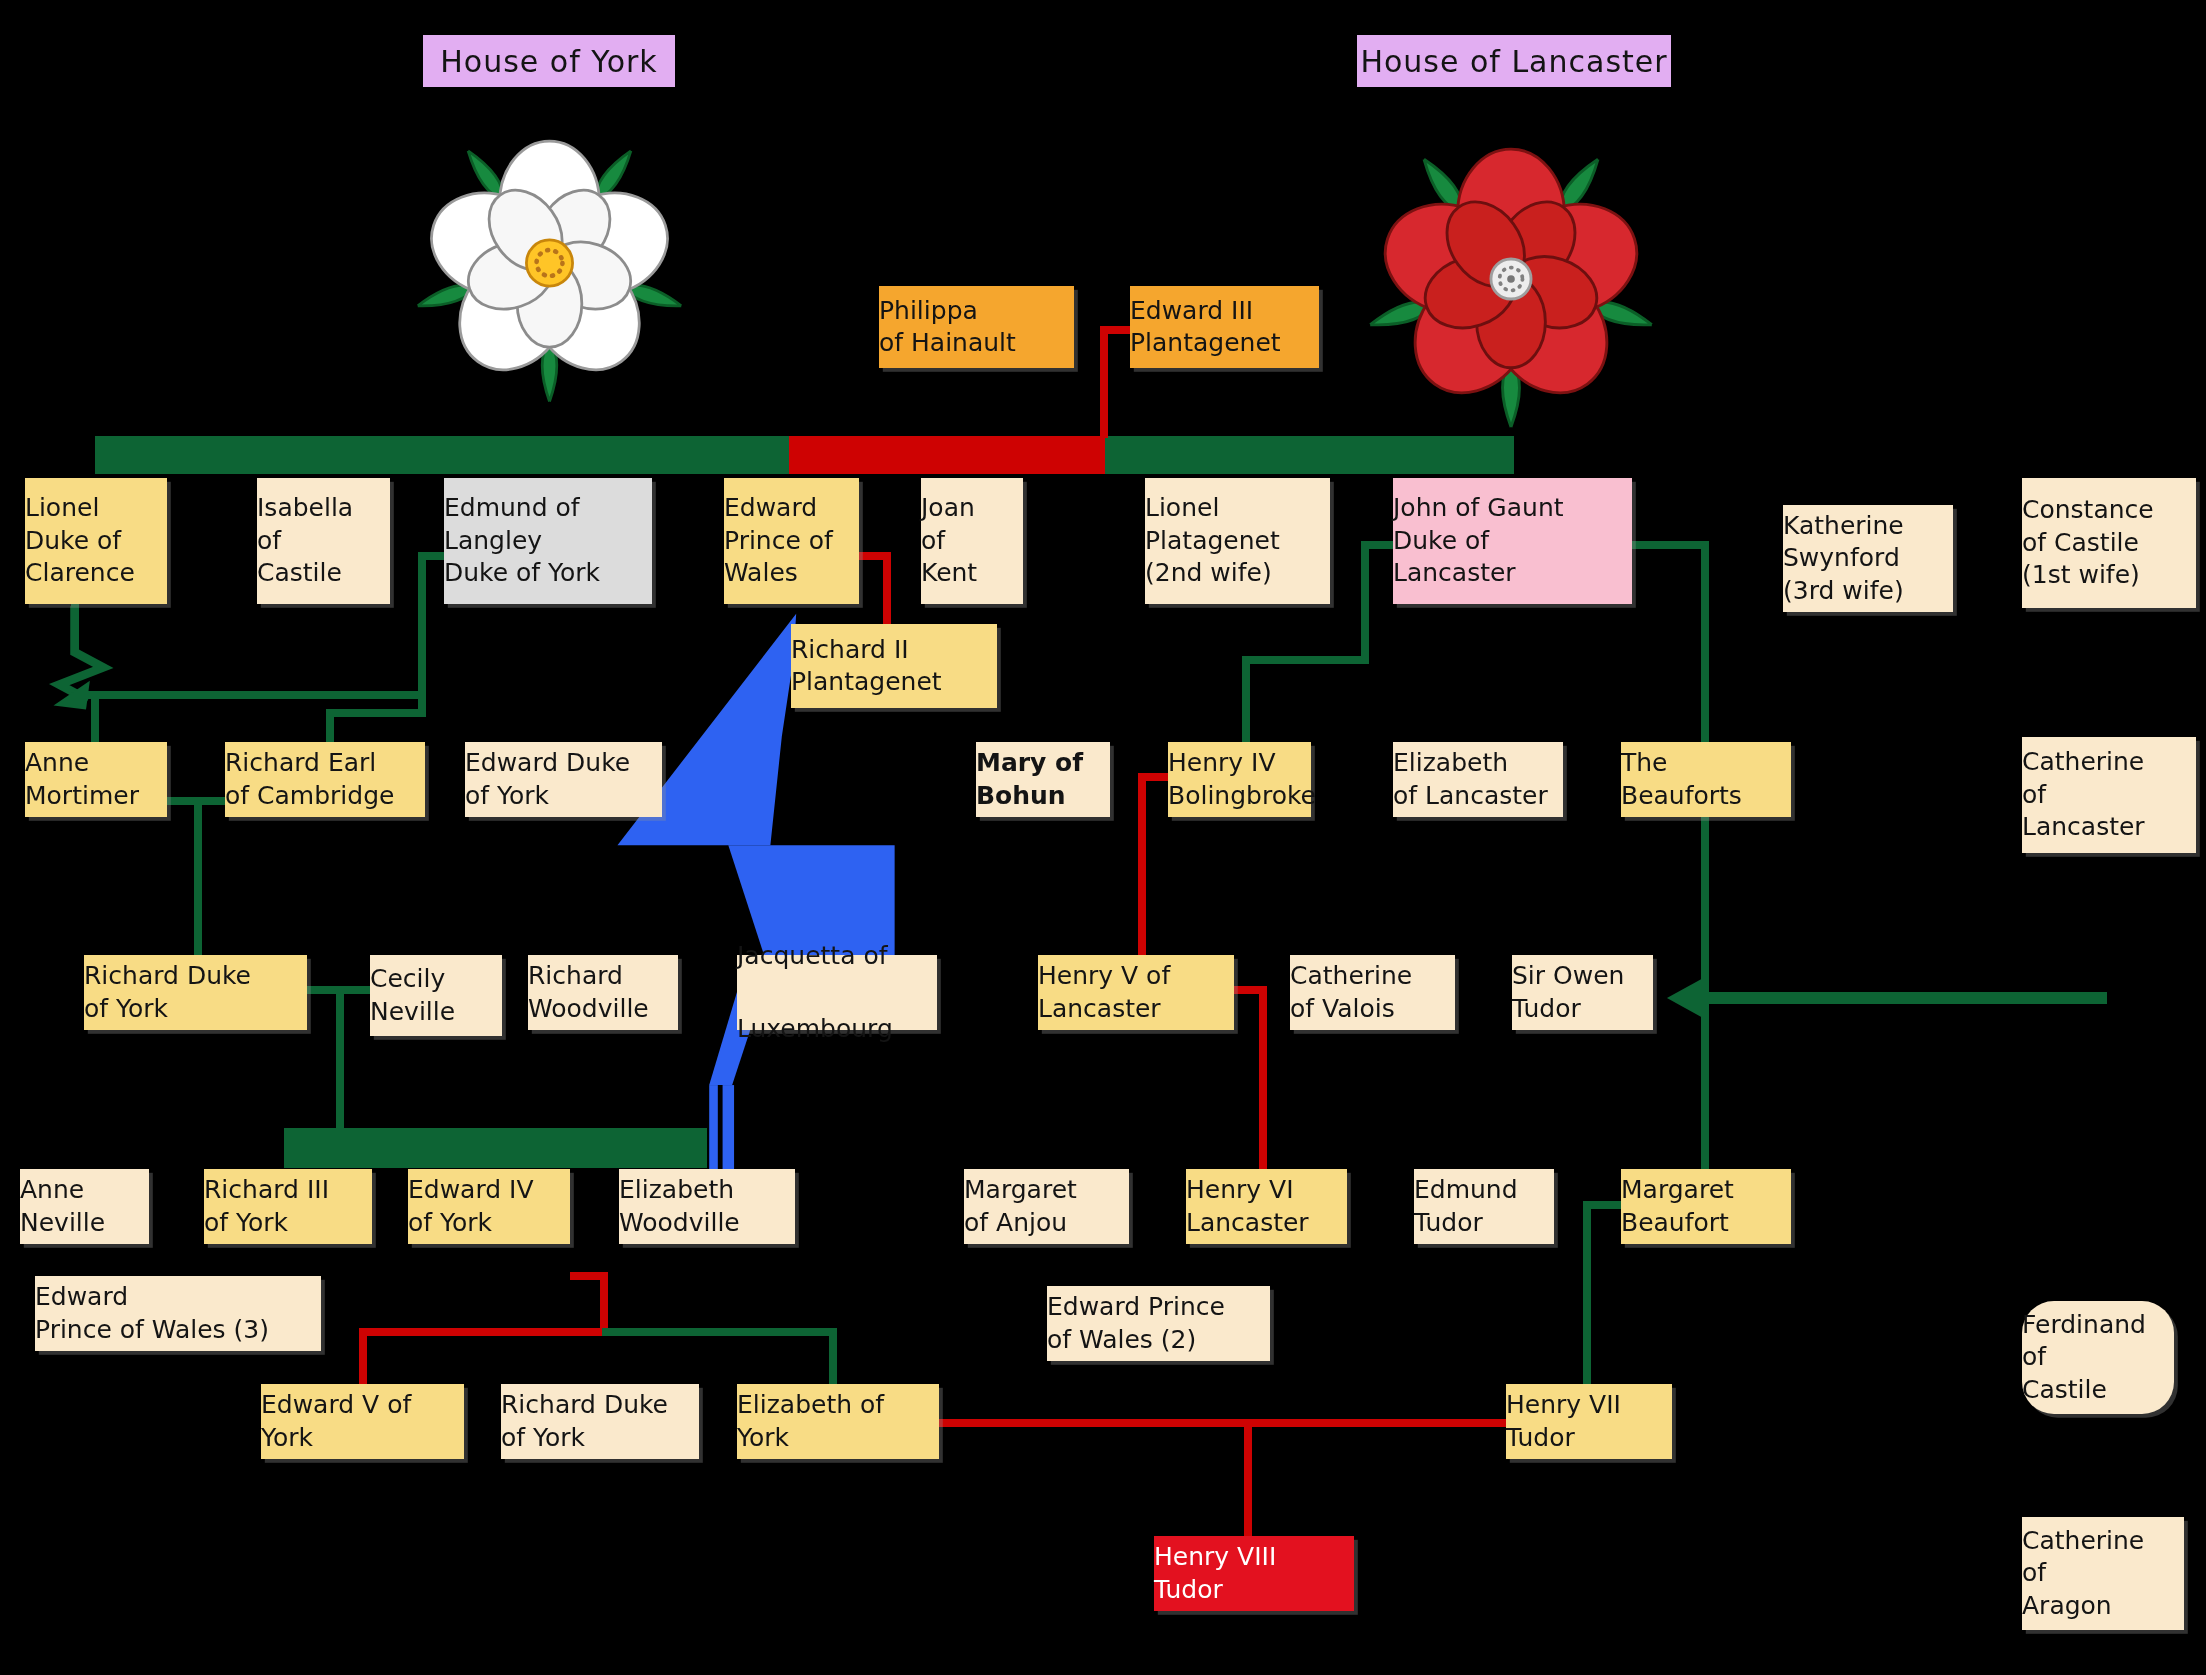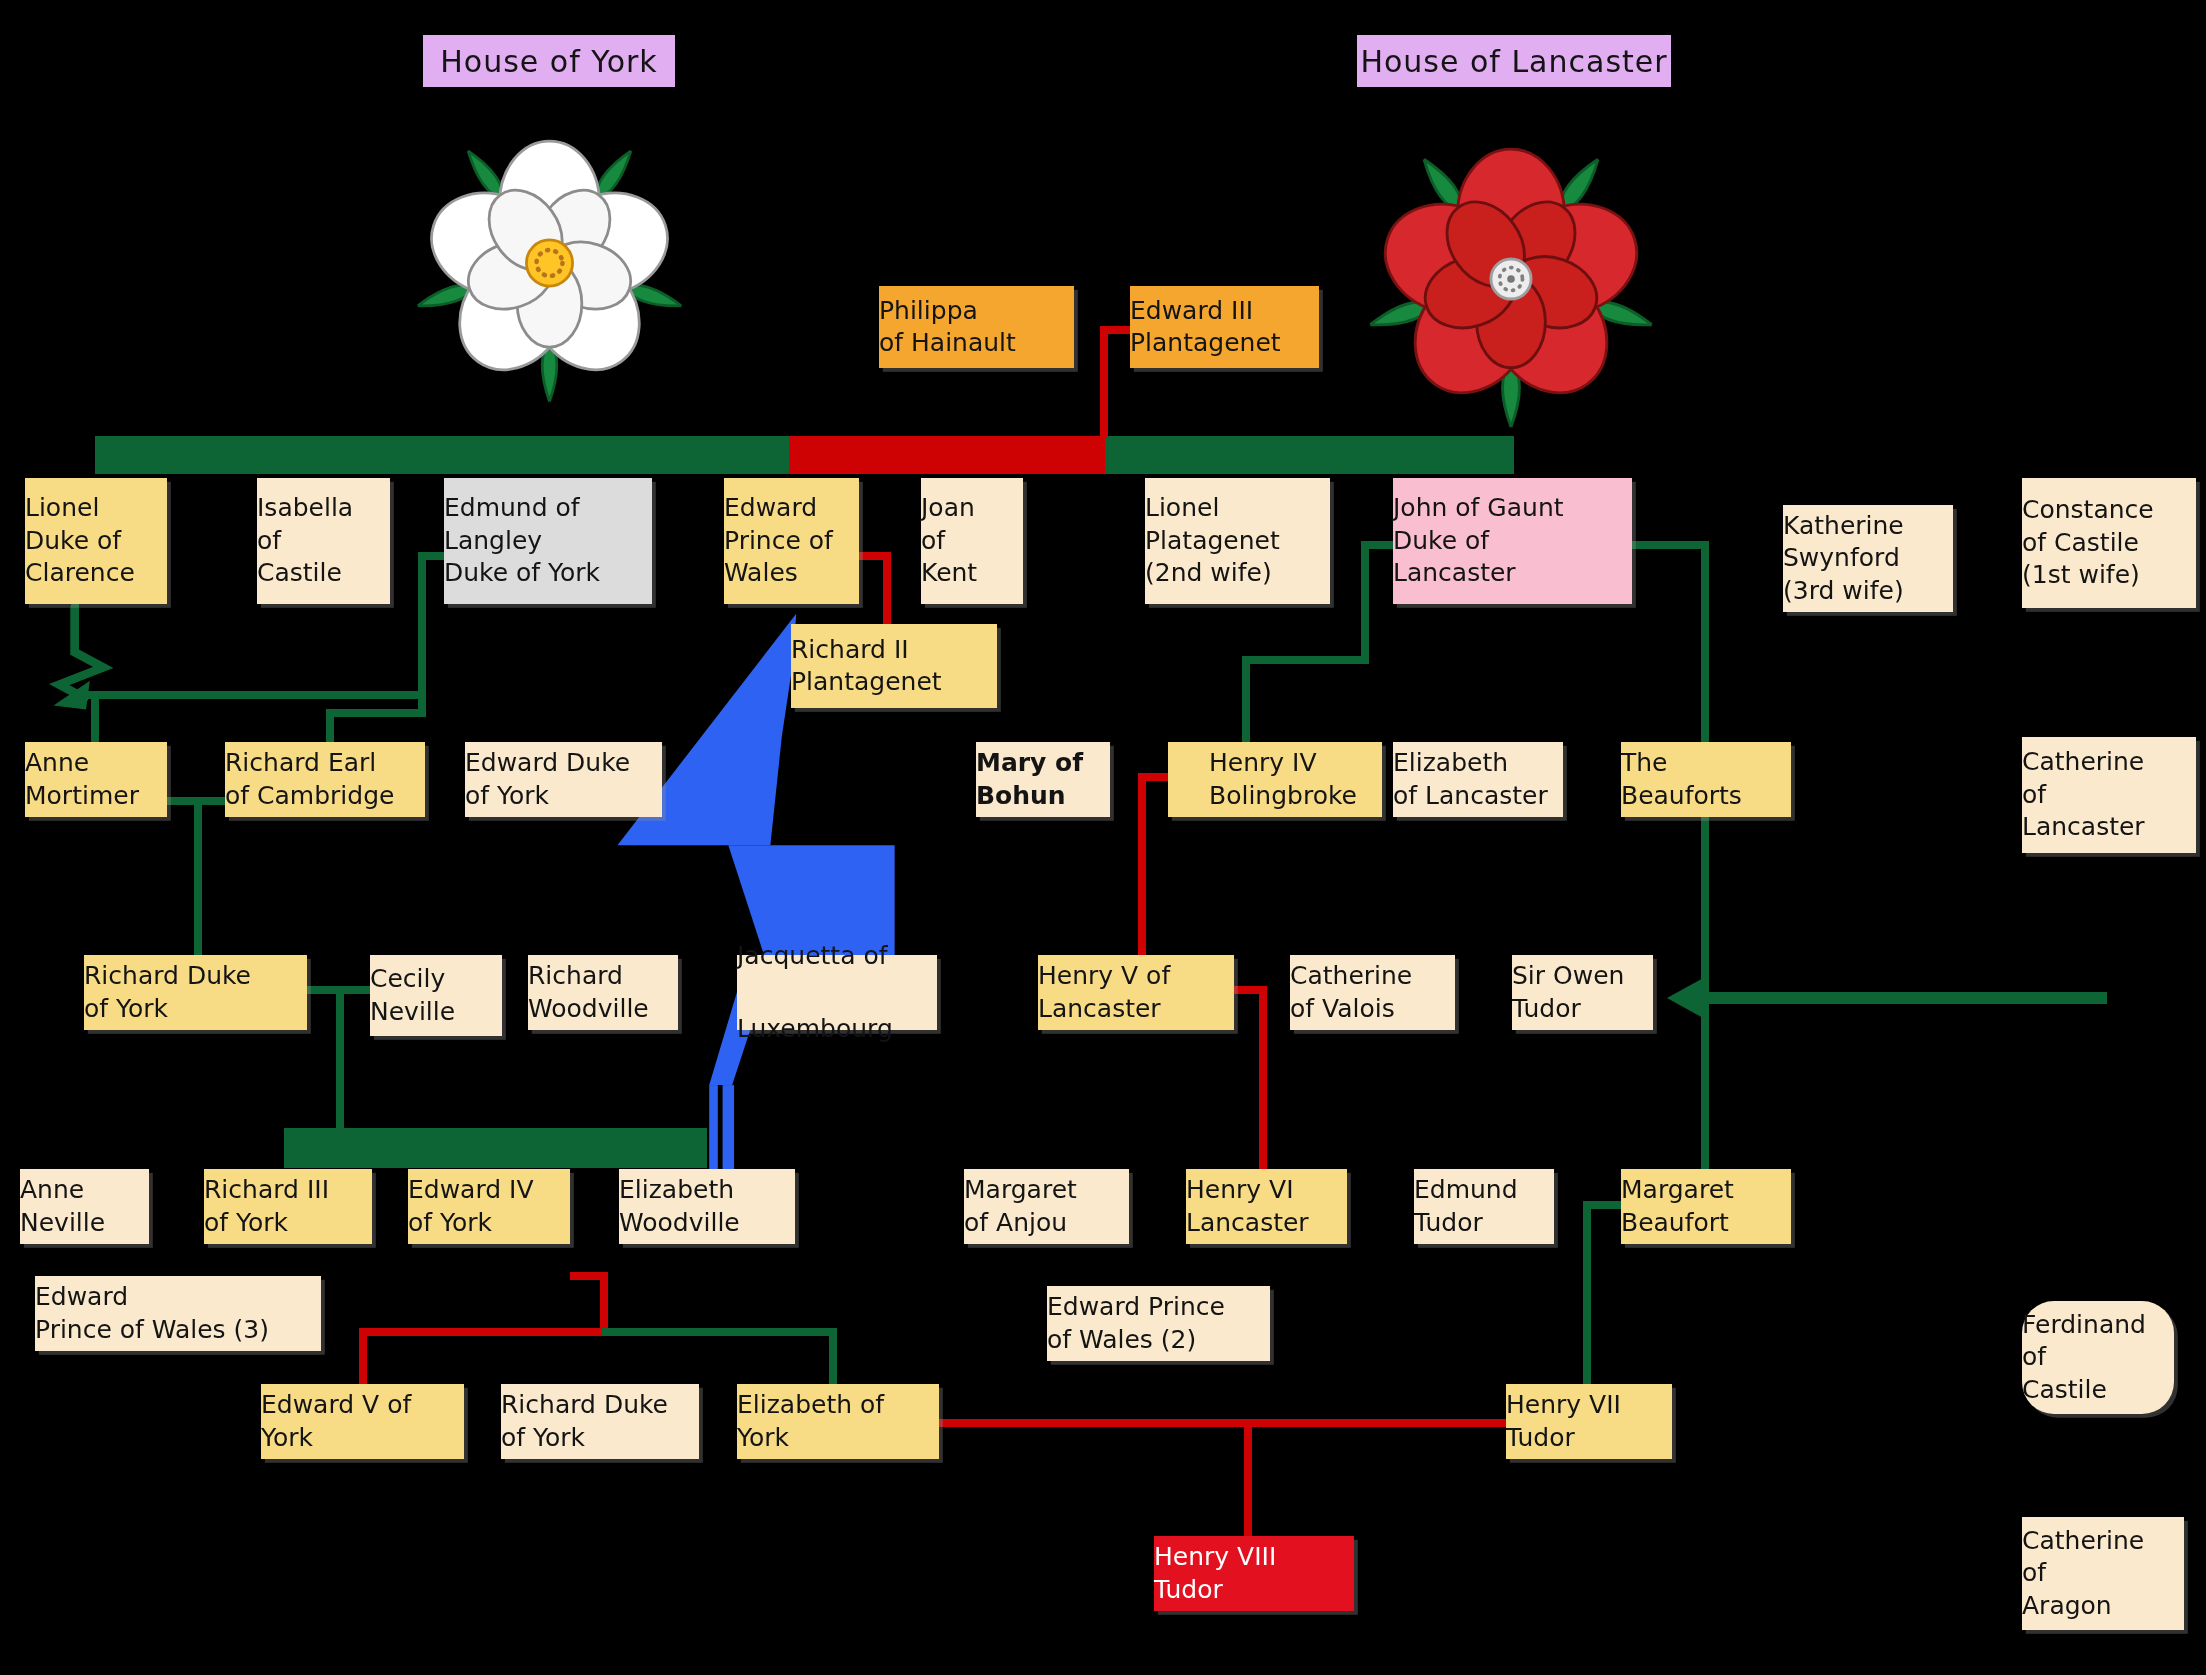--- a/index.html
+++ b/index.html
@@ -167,21 +167,21 @@
         <div class="pline">of Cambridge</div>
       </div>
       <div class="person v-cream" style="left: 465px; top: 742px; width: 197px; height: 75px;">
         <div class="pline">Edward Duke</div>
         <div class="pline">of York</div>
       </div>
       <div class="person v-cream" style="left: 976px; top: 742px; width: 134px; height: 75px; font-weight: bold;">
         <div class="pline">Mary of</div>
         <div class="pline">Bohun</div>
       </div>
-      <div class="person v-gold" style="left: 1168px; top: 742px; width: 173px; height: 75px; padding-left: 41px;">
+      <div class="person v-gold" style="left: 1168px; top: 742px; width: 143px; height: 75px;">
         <div class="pline">Henry IV</div>
         <div class="pline">Bolingbroke</div>
       </div>
       <div class="person v-cream" style="left: 1393px; top: 742px; width: 170px; height: 75px;">
         <div class="pline">Elizabeth</div>
         <div class="pline">of Lancaster</div>
       </div>
       <div class="person v-gold" style="left: 1621px; top: 742px; width: 170px; height: 75px;">
         <div class="pline">The</div>
         <div class="pline">Beauforts</div>

